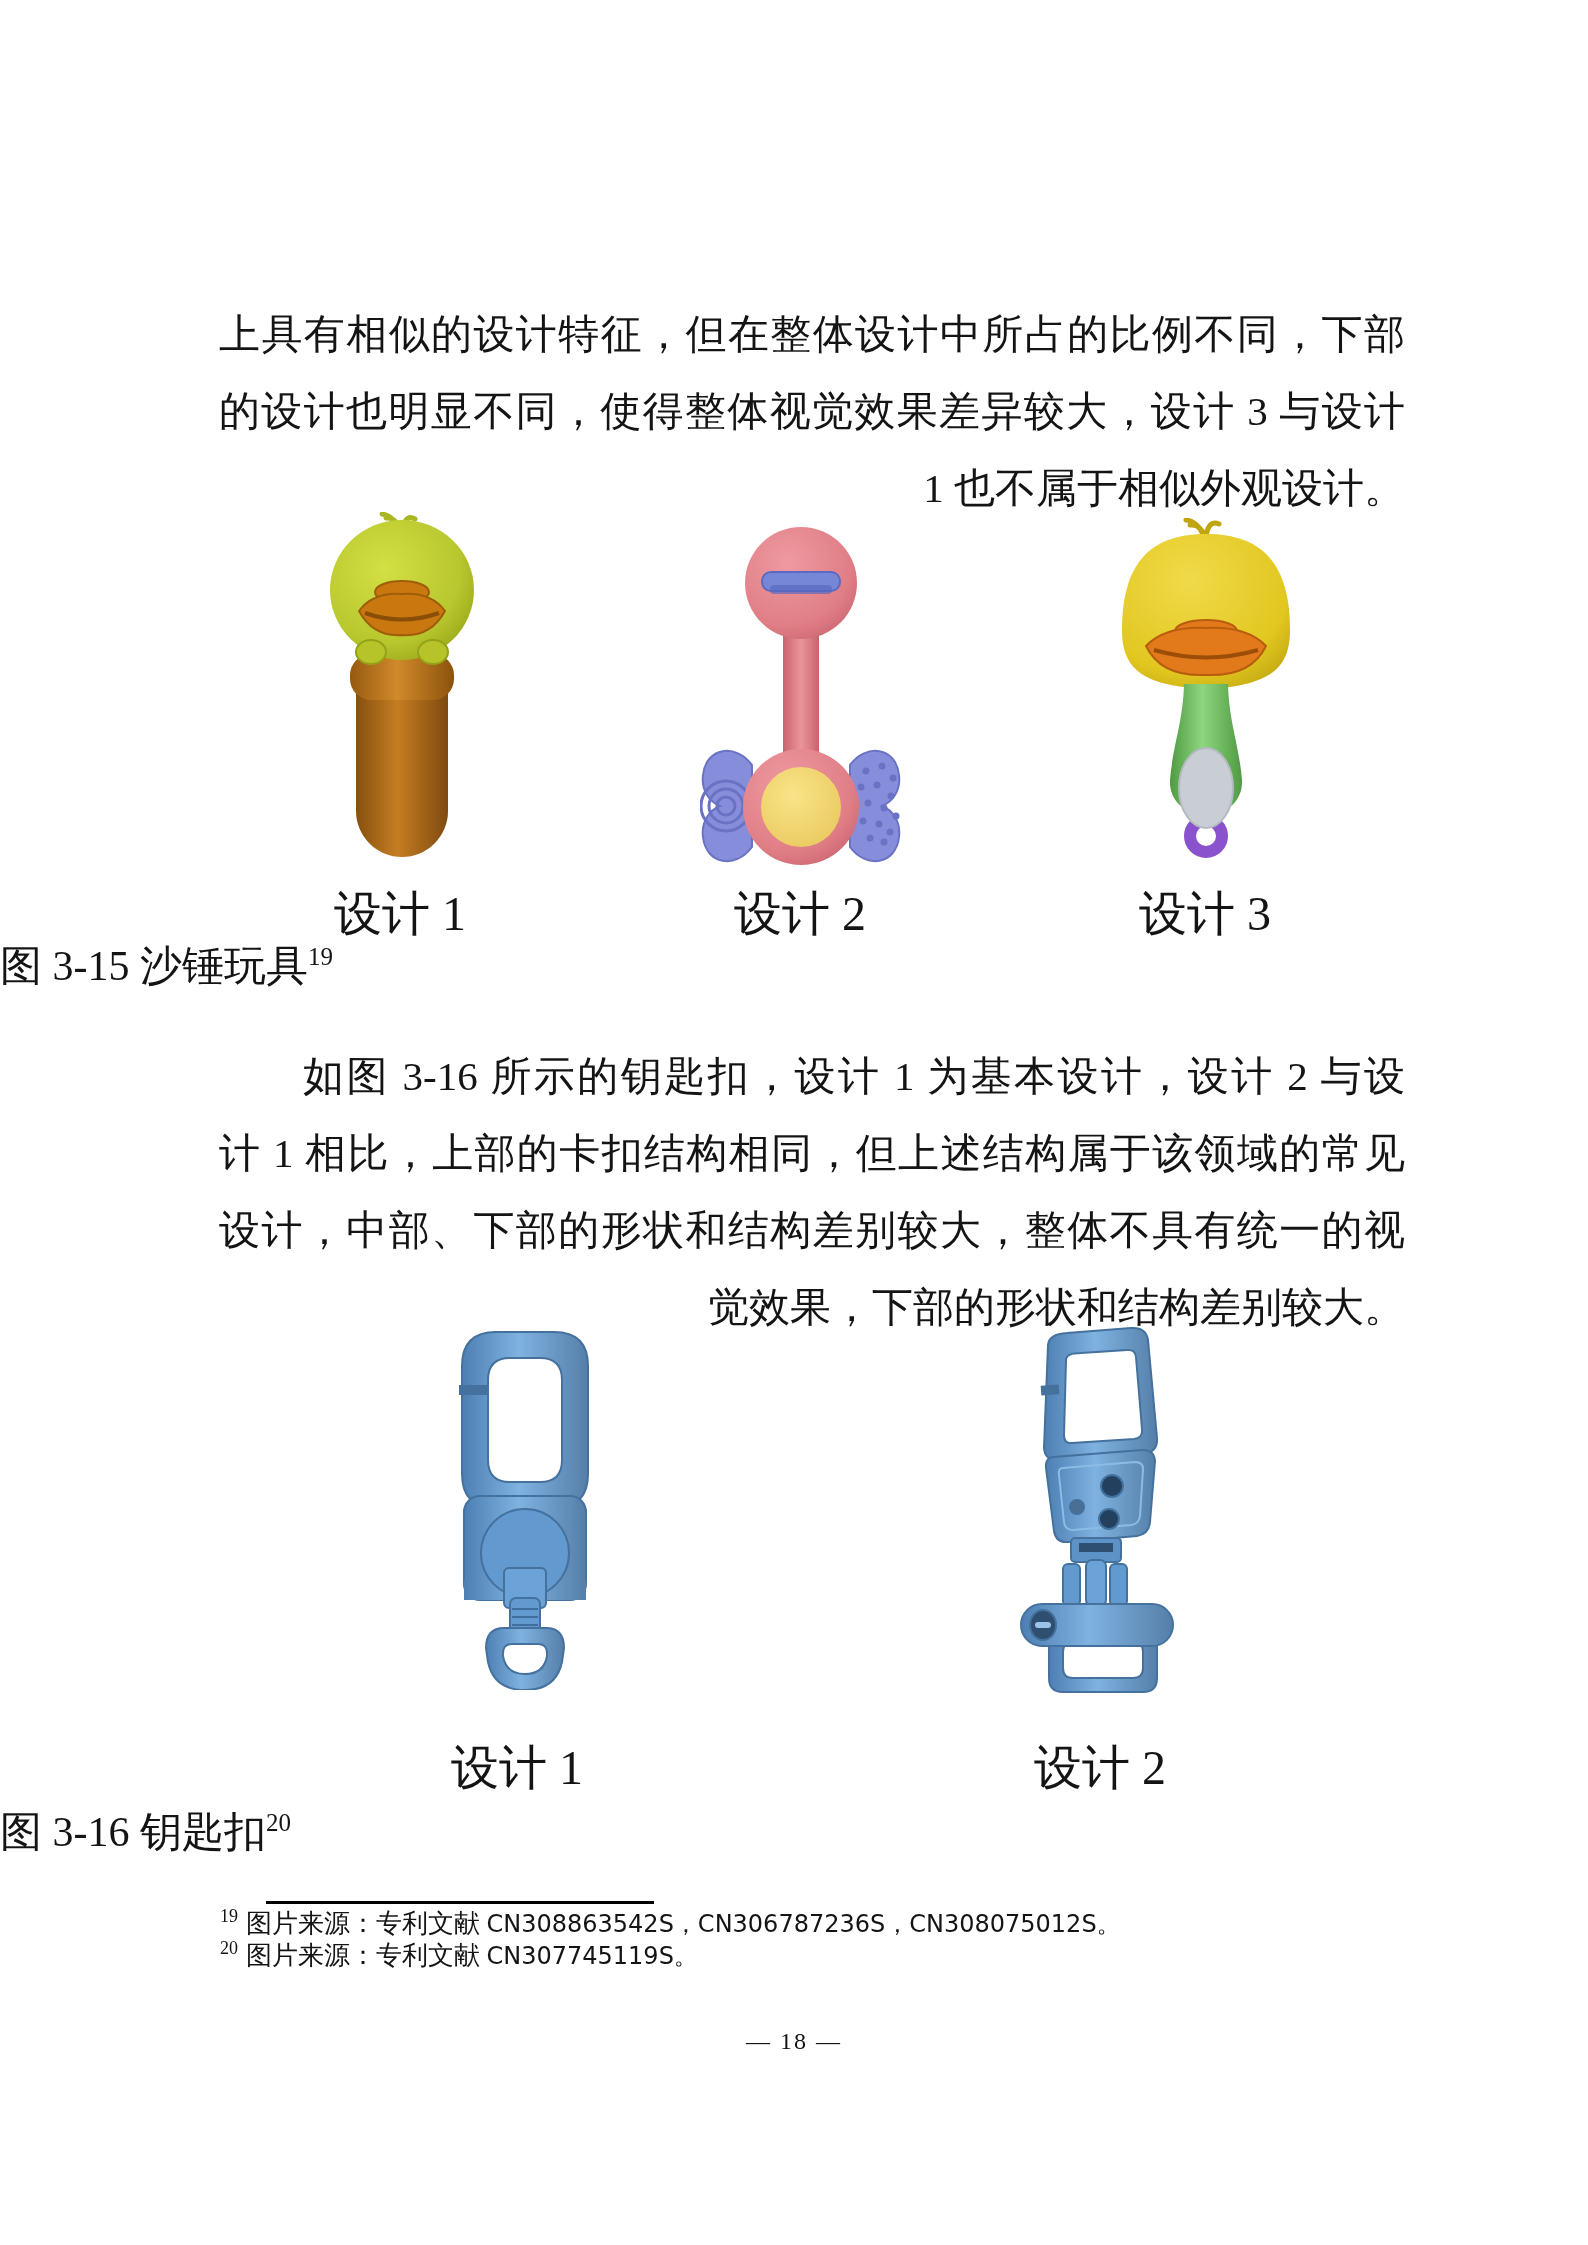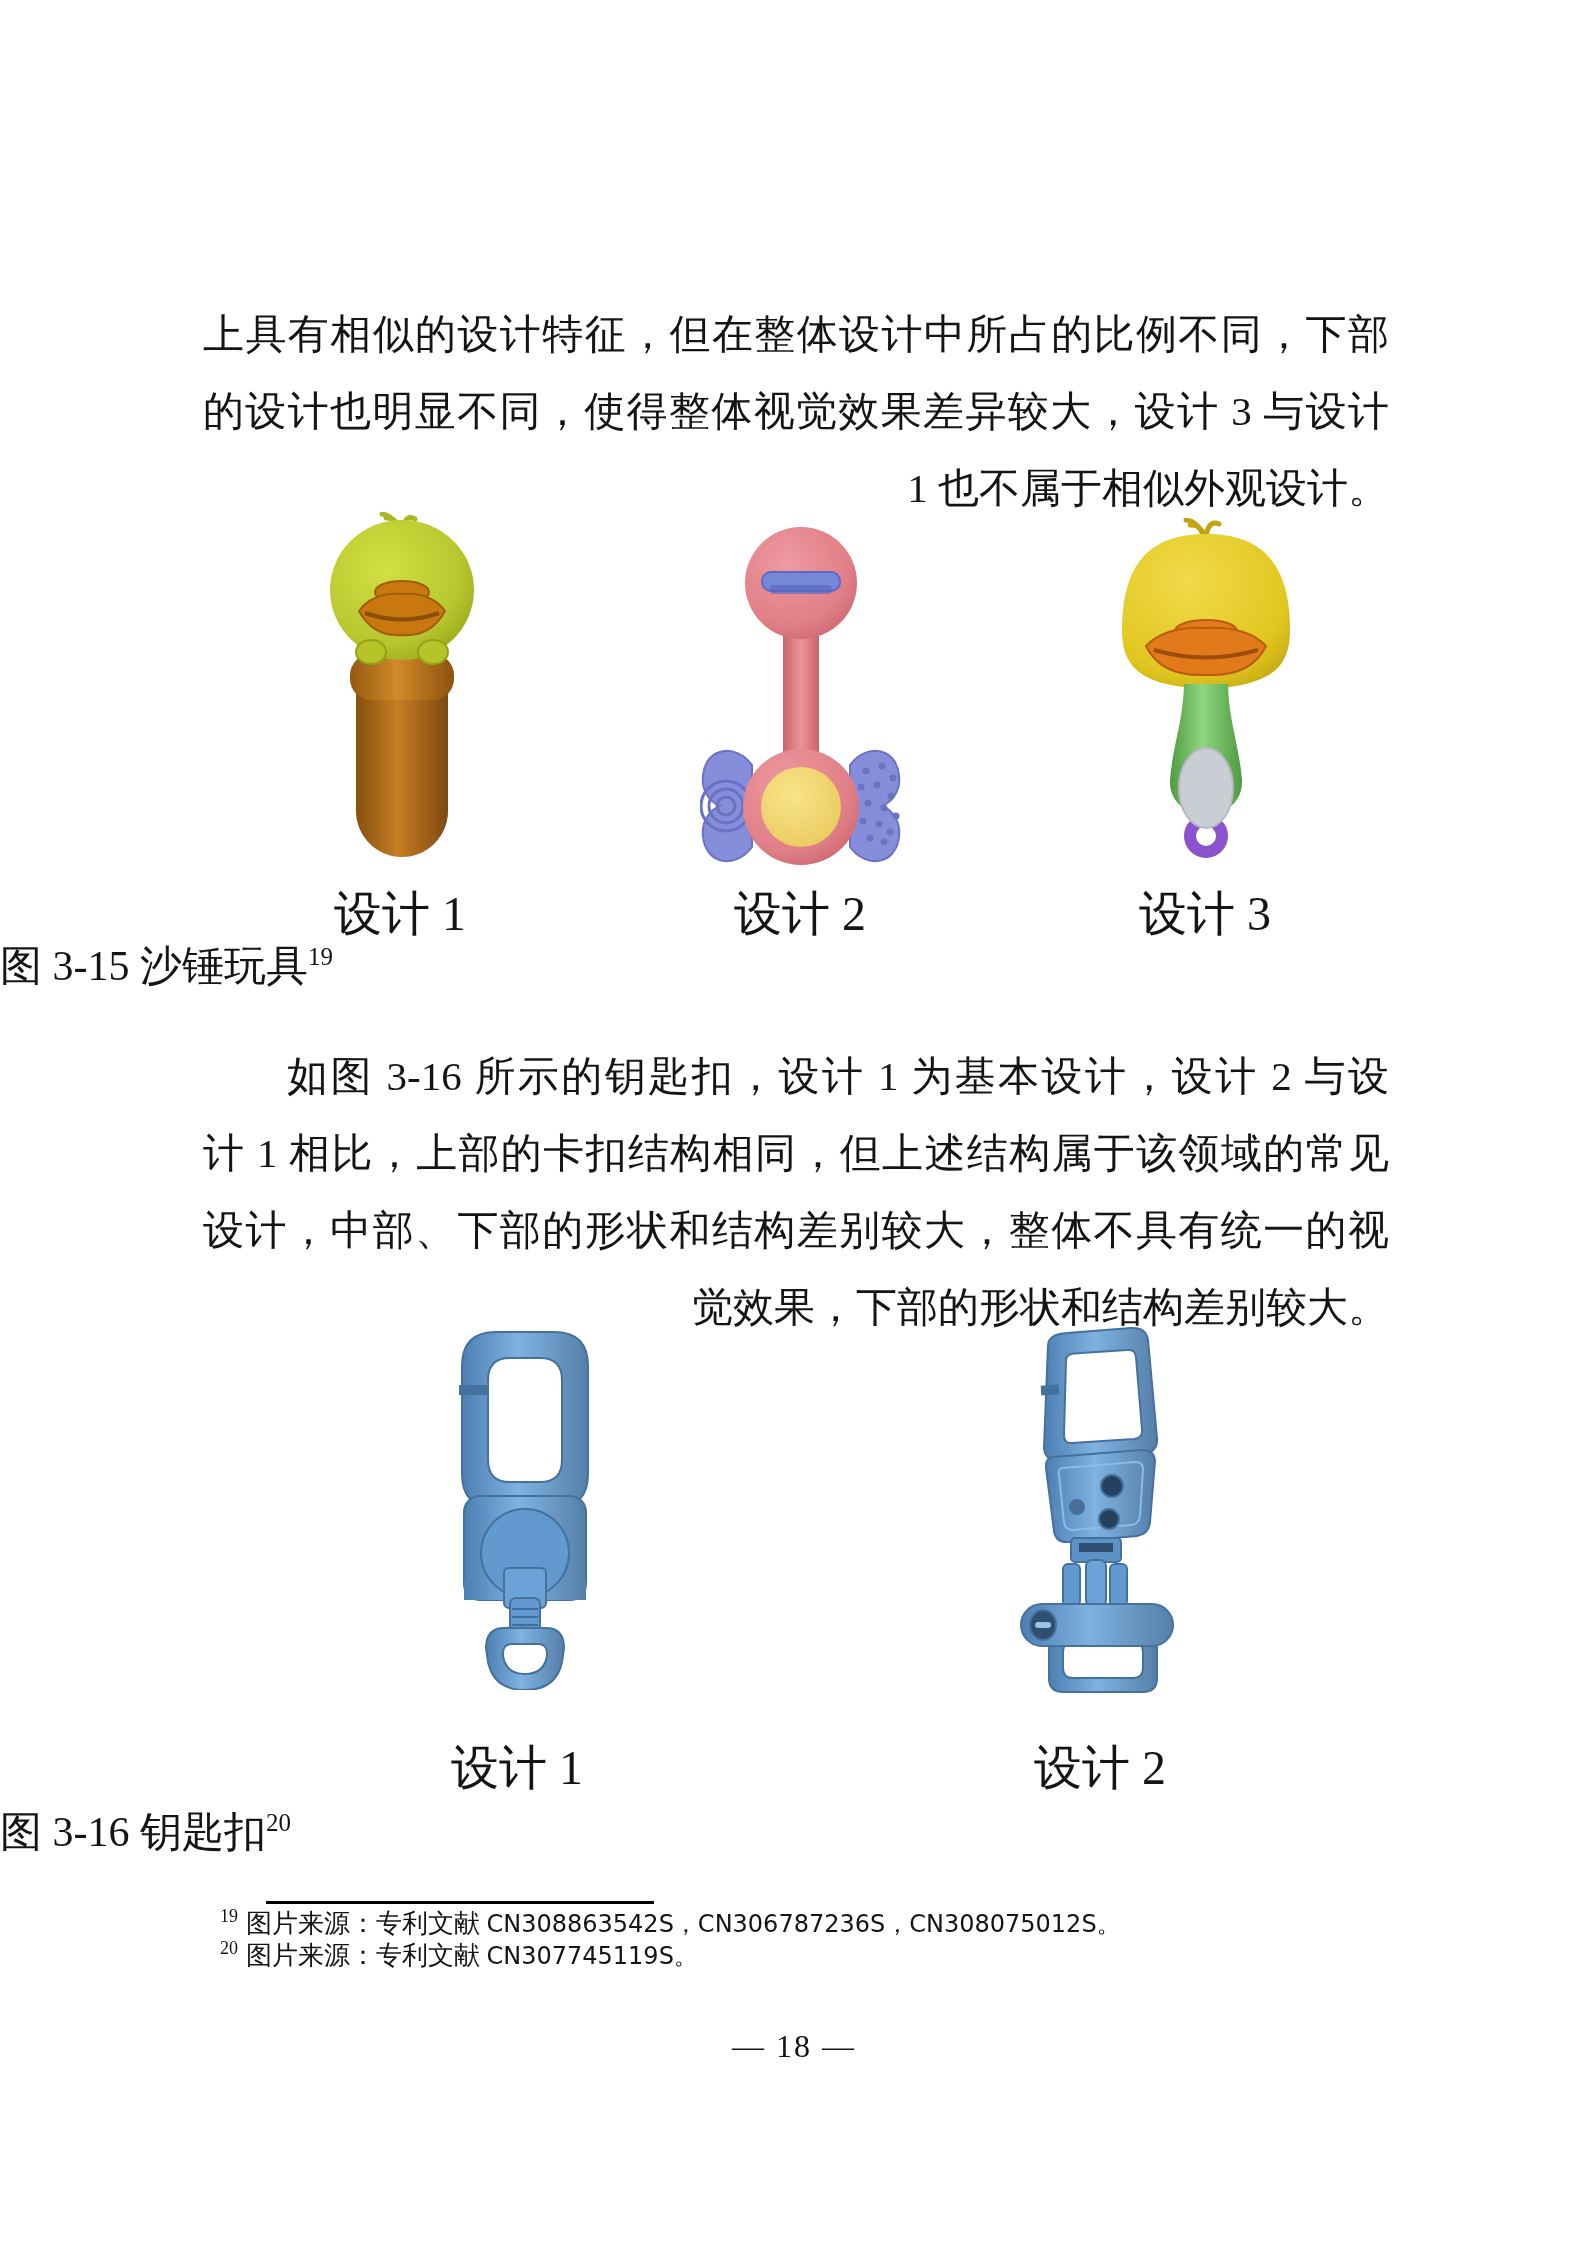--- a/index.html
+++ b/index.html
@@ -1,32 +1,32 @@
 <!DOCTYPE html>
 <html><head>
 <meta charset="utf-8">
 <style>
   html,body{margin:0;padding:0;background:#ffffff;}
   .page{
     position:relative;width:1588px;height:2245px;background:#ffffff;
     font-family:"Liberation Serif","DejaVu Serif",serif;color:#141414;overflow:hidden;
   }
-  .para{position:absolute;left:203px;width:1186px;font-size:41px;line-height:77px;}
+  .para{position:absolute;left:219px;width:1186px;font-size:41px;line-height:77px;}
   .jline{text-align:justify;text-align-last:justify;}
   .lastline{text-align:right;}
   .indent{text-indent:84px;}
   .fig-label{position:absolute;font-size:48px;width:170px;text-align:center;white-space:nowrap;}
   .caption{position:absolute;left:0;width:1588px;text-align:left;font-size:42px;white-space:nowrap;}
   .capsup{font-size:25px;vertical-align:super;line-height:0;}
   .figsvg{position:absolute;}
   .fnrule{position:absolute;left:266px;top:1901px;width:388px;height:3px;background:#000;}
   .footnotes{position:absolute;left:220px;top:1908px;width:1200px;font-size:26px;line-height:31px;}
   .fnref{font-size:18px;vertical-align:super;line-height:0;margin-right:8px;}
   .fncode{font-family:"DejaVu Sans","Liberation Sans",sans-serif;font-size:24px;margin-top:27px;}
-  .pagenum{position:absolute;left:0;top:2028px;width:1588px;text-align:center;font-size:32px;letter-spacing:2px;}
+  .pagenum{position:absolute;left:0;top:2028px;width:1588px;text-align:center;font-size:24px;letter-spacing:2px;}
 </style>
 </head>
 <body>
 
 <div class="page">
 
   <div class="para" style="top:296px;">
     <div class="jline">上具有相似的设计特征，但在整体设计中所占的比例不同，下部</div>
     <div class="jline">的设计也明显不同，使得整体视觉效果差异较大，设计 3 与设计</div>
     <div class="lastline">1 也不属于相似外观设计。</div>

